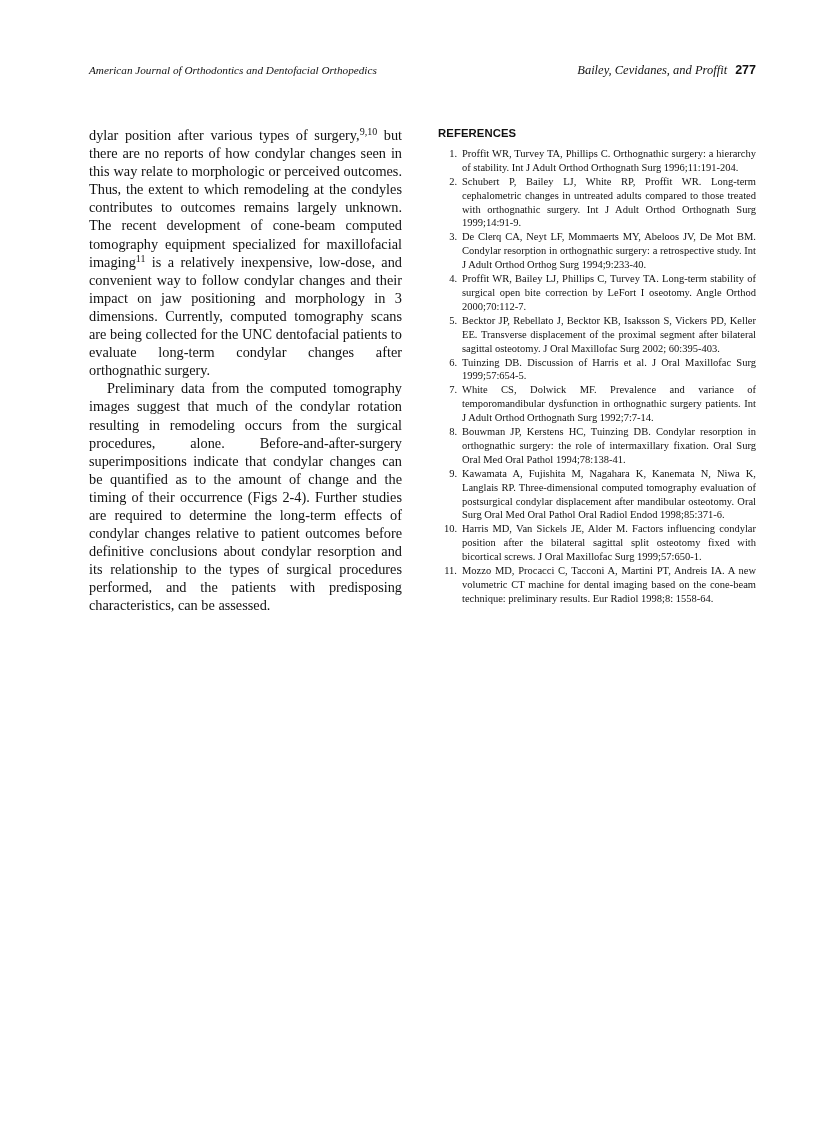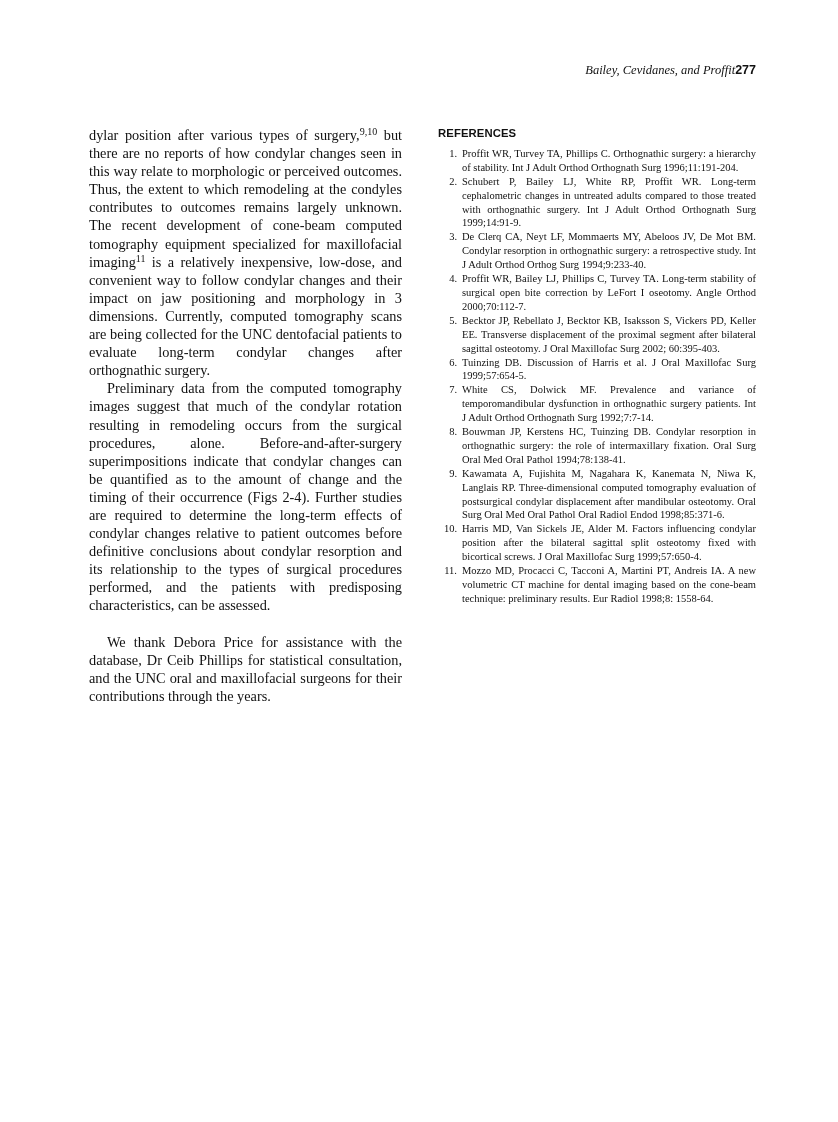--- a/index.html
+++ b/index.html
@@ -1,44 +1,44 @@
 <!DOCTYPE html>
 <html><head>
 <meta charset="utf-8">
 <style>
   html, body { margin: 0; padding: 0; background: #ffffff; }
   body { width: 838px; height: 1122px; position: relative; overflow: hidden; color: #111; }
   .header-left { position: absolute; left: 89px; top: 63px; font-family: "Liberation Serif", serif; font-style: italic; font-size: 11.2px; line-height: 14px; color: #111; }
   .header-right { position: absolute; right: 82px; top: 63px; font-family: "Liberation Serif", serif; font-style: italic; font-size: 12.5px; line-height: 14px; white-space: nowrap; }
-  .page-num { font-family: "Liberation Sans", sans-serif; font-style: normal; font-weight: bold; font-size: 12.5px; margin-left: 0; }
+  .page-num { font-family: "Liberation Sans", sans-serif; font-style: normal; font-weight: bold; font-size: 12.5px; margin-left: 8px; }
   .col-left { position: absolute; left: 89px; top: 126px; width: 313px; font-family: "Liberation Serif", serif; font-size: 14.3px; line-height: 18.1px; text-align: justify; }
   .col-left p { margin: 0; }
   .col-left p.indent { text-indent: 18px; }
   .col-left p.ack { margin-top: 18px; text-indent: 18px; }
   sup { font-size: 10px; line-height: 0; vertical-align: 5px; }
   .col-right { position: absolute; left: 438px; top: 127px; width: 318px; font-family: "Liberation Serif", serif; font-size: 10.5px; line-height: 13.9px; }
   .refs-title { font-family: "Liberation Sans", sans-serif; font-weight: bold; font-size: 11.3px; margin: 0 0 6px 0; letter-spacing: 0.1px; }
   .ref { display: flex; text-align: justify; margin: 0 0 0 0; }
   .ref-num { width: 19px; flex: 0 0 19px; text-align: right; padding-right: 5px; box-sizing: content-box; }
   .ref-text { flex: 1; }
 </style>
 </head>
 <body>
 
 <div class="header-left">
+  <div>American Journal of Orthodontics and Dentofacial Orthopedics</div>
 </div>
 
 <div class="header-right">
   <span>Bailey, Cevidanes, and Proffit</span><span class="page-num">277</span>
 </div>
 
 <div class="col-left">
   <p><span>dylar position after various types of surgery,</span><sup>9,10</sup><span> but there are no reports of how condylar changes seen in this way relate to morphologic or perceived outcomes. Thus, the extent to which remodeling at the condyles contributes to outcomes remains largely unknown. The recent development of cone-beam computed tomography equipment specialized for maxillofacial imaging</span><sup>11</sup><span> is a relatively inexpensive, low-dose, and convenient way to follow condylar changes and their impact on jaw positioning and morphology in 3 dimensions. Currently, computed tomography scans are being collected for the UNC dentofacial patients to evaluate long-term condylar changes after orthognathic surgery.</span></p>
   <p class="indent">Preliminary data from the computed tomography images suggest that much of the condylar rotation resulting in remodeling occurs from the surgical procedures, alone. Before-and-after-surgery superimpositions indicate that condylar changes can be quantified as to the amount of change and the timing of their occurrence (Figs 2-4). Further studies are required to determine the long-term effects of condylar changes relative to patient outcomes before definitive conclusions about condylar resorption and its relationship to the types of surgical procedures performed, and the patients with predisposing characteristics, can be assessed.</p>
-  <p class="ack">We thank Debora Price for assistance with the database, Dr Ceib Phillips for statistical consultation, and the UNC oral and maxillofacial surgeons for their contributions through the years.</p>
 </div>
 
 <div class="col-right">
   <div class="refs-title">REFERENCES</div>
   <div id="ref-list">
     <div class="ref">
         <span class="ref-num">1.</span>
         <span class="ref-text">Proffit WR, Turvey TA, Phillips C. Orthognathic surgery: a hierarchy of stability. Int J Adult Orthod Orthognath Surg 1996;11:191-204.</span>
       </div>
     <div class="ref">
@@ -68,20 +68,20 @@
     <div class="ref">
         <span class="ref-num">8.</span>
         <span class="ref-text">Bouwman JP, Kerstens HC, Tuinzing DB. Condylar resorption in orthognathic surgery: the role of intermaxillary fixation. Oral Surg Oral Med Oral Pathol 1994;78:138-41.</span>
       </div>
     <div class="ref">
         <span class="ref-num">9.</span>
         <span class="ref-text">Kawamata A, Fujishita M, Nagahara K, Kanemata N, Niwa K, Langlais RP. Three-dimensional computed tomography evaluation of postsurgical condylar displacement after mandibular osteotomy. Oral Surg Oral Med Oral Pathol Oral Radiol Endod 1998;85:371-6.</span>
       </div>
     <div class="ref">
         <span class="ref-num">10.</span>
-        <span class="ref-text">Harris MD, Van Sickels JE, Alder M. Factors influencing condylar position after the bilateral sagittal split osteotomy fixed with bicortical screws. J Oral Maxillofac Surg 1999;57:650-4.</span>
+        <span class="ref-text">Harris MD, Van Sickels JE, Alder M. Factors influencing condylar position after the bilateral sagittal split osteotomy fixed with bicortical screws. J Oral Maxillofac Surg 1999;57:650-1.</span>
       </div>
     <div class="ref">
         <span class="ref-num">11.</span>
         <span class="ref-text">Mozzo MD, Procacci C, Tacconi A, Martini PT, Andreis IA. A new volumetric CT machine for dental imaging based on the cone-beam technique: preliminary results. Eur Radiol 1998;8: 1558-64.</span>
       </div>
   </div>
 </div>
 
 </body></html>

